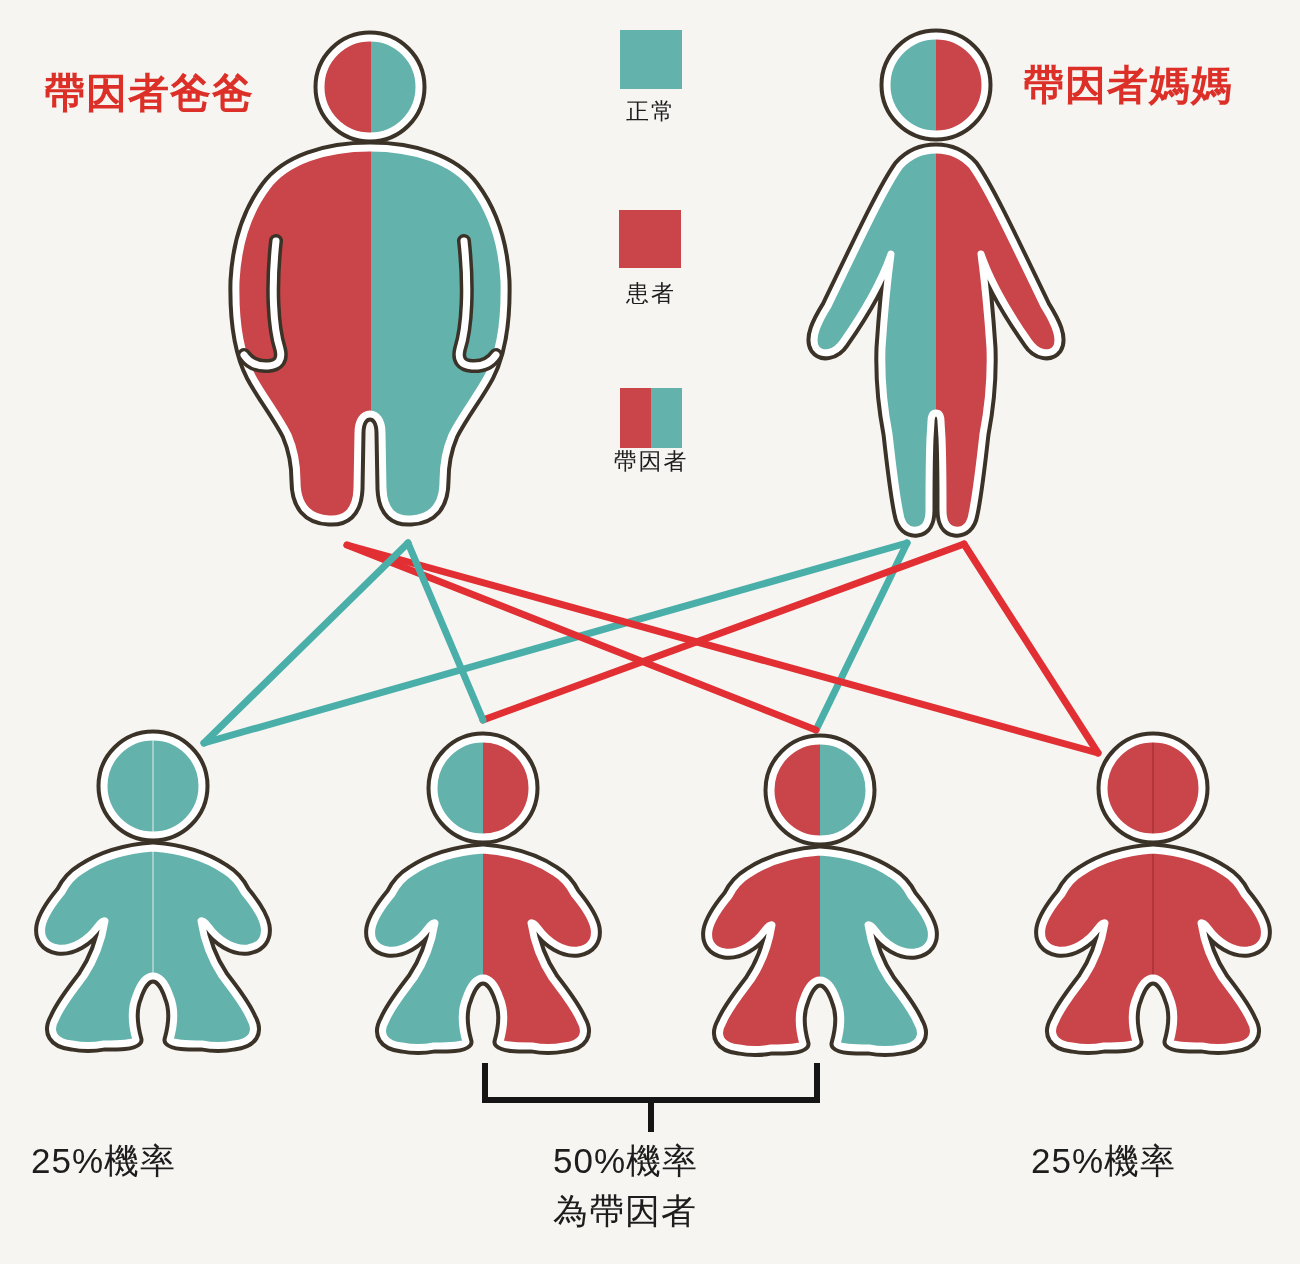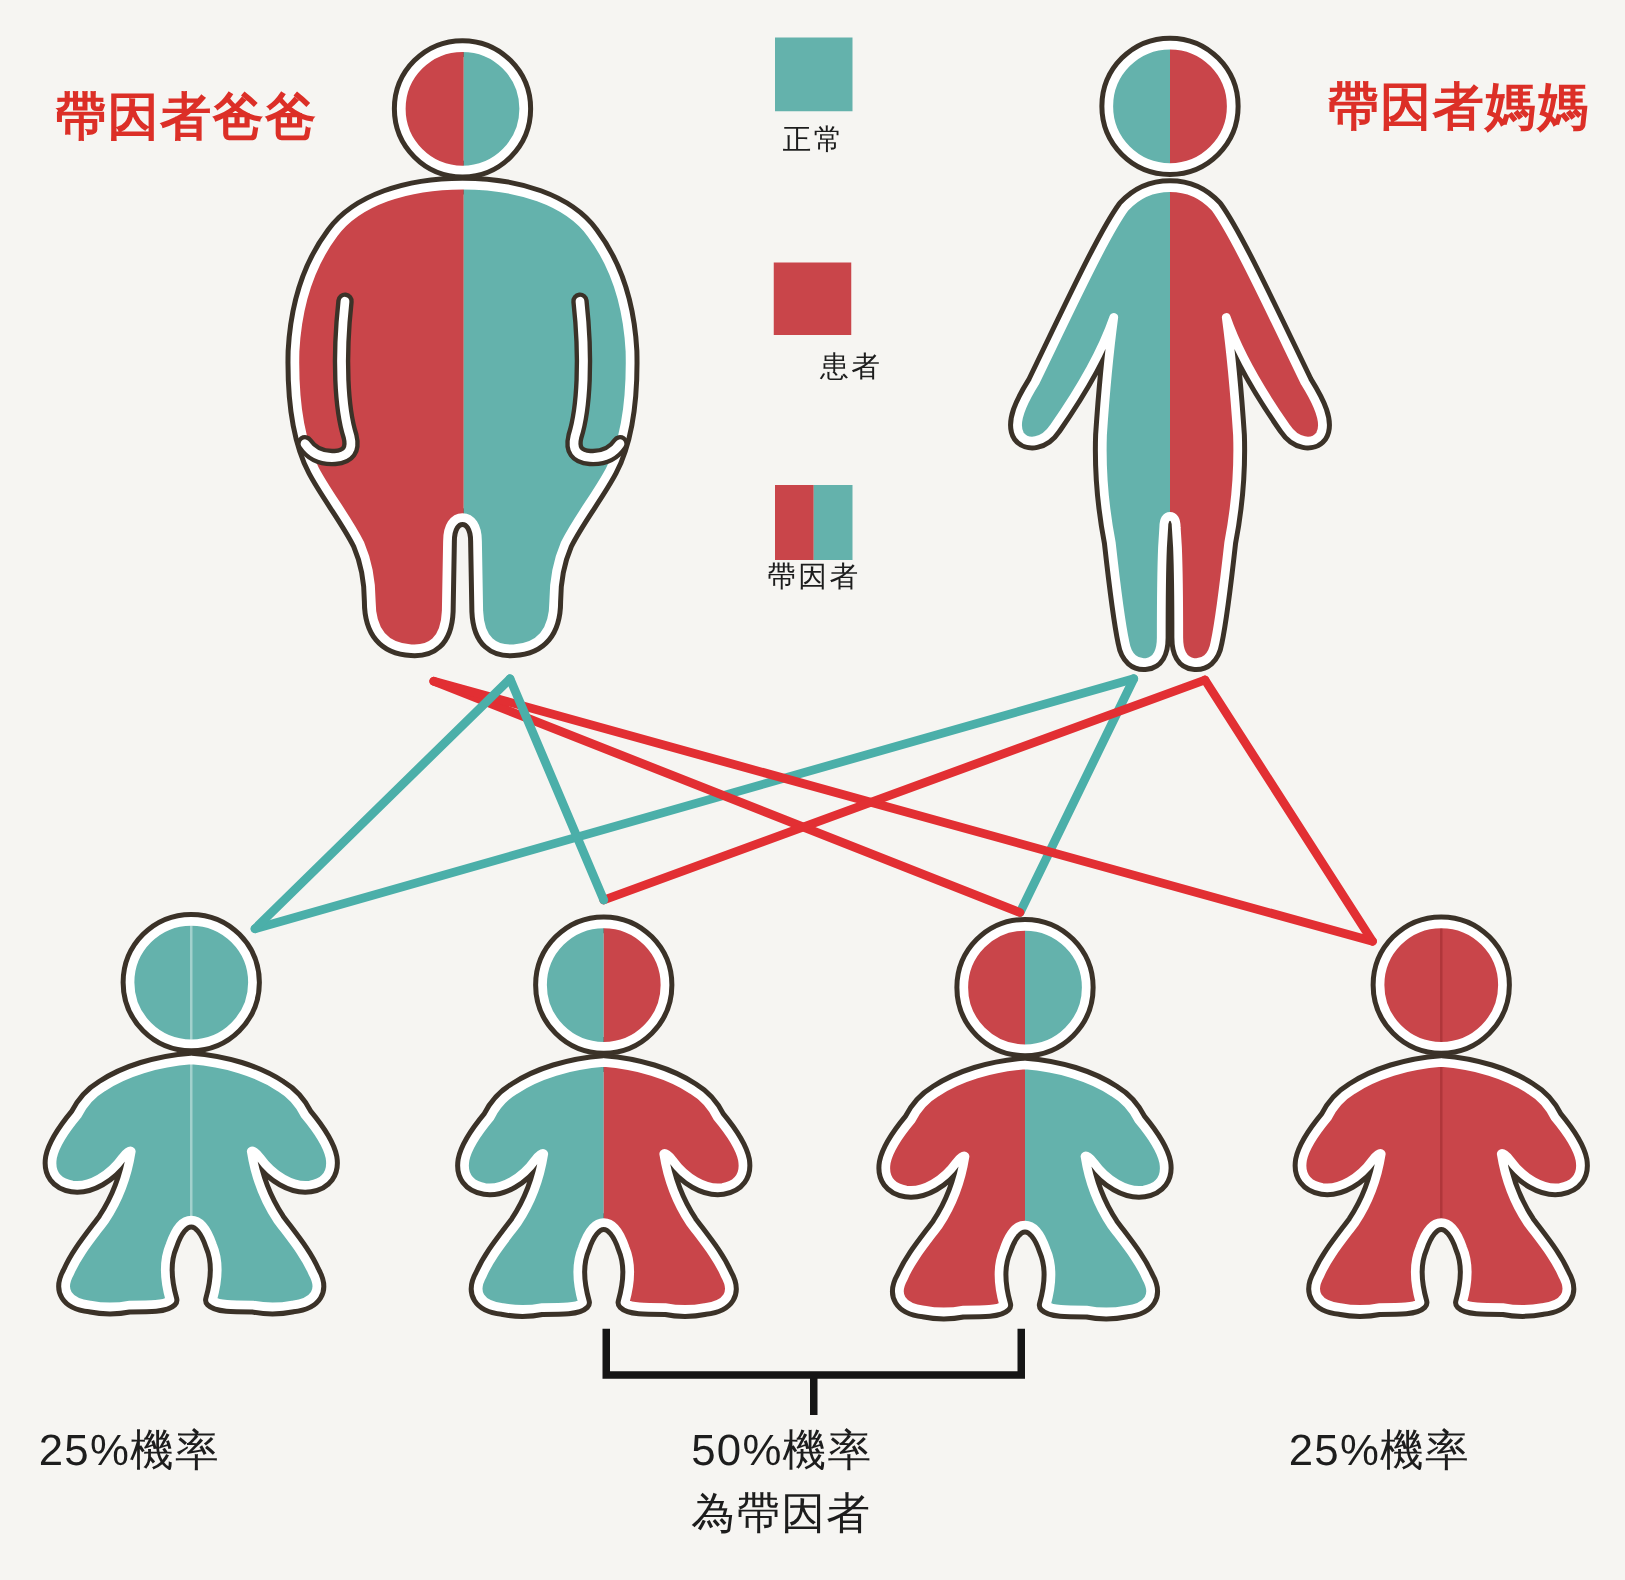--- a/index.html
+++ b/index.html
@@ -172,28 +172,28 @@
     <use href="#baby-body-path" class="stroke-white sw7"></use>
     <use href="#baby-head-circle" class="stroke-dark sw15"></use>
     <g clip-path="url(#clip-baby-head)">
       <rect x="0" y="0" width="230" height="130" class="fill-red"></rect>
       <line x1="115" y1="10" x2="115" y2="110" stroke="rgba(130,25,30,0.35)" stroke-width="2"></line>
     </g>
     <use href="#baby-head-circle" class="stroke-white sw7"></use>
   </svg>
 
   <div class="abs parent-label" style="left:29px;top:66px;width:240px">帶因者爸爸</div>
-  <div class="abs parent-label" style="left:1047px;top:58px;width:240px">帶因者媽媽</div>
+  <div class="abs parent-label" style="left:1008px;top:58px;width:240px">帶因者媽媽</div>
 
   <div>
     <div class="legend-swatch fill" style="left:620px;top:30px;width:62px;height:59px;background:var(--teal);position:absolute"></div>
     <div class="legend-label" style="left:571px;top:96px;width:160px">正常</div>
 
     <div class="legend-swatch" style="left:619px;top:210px;width:62px;height:58px;background:var(--red);position:absolute"></div>
-    <div class="legend-label" style="left:601px;top:278px;width:160px">患者</div>
+    <div class="legend-label" style="left:571px;top:278px;width:160px">患者</div>
 
     <div class="legend-swatch" style="left:620px;top:388px;width:62px;height:60px;position:absolute;display:flex">
       <div style="width:50%;height:100%;background:var(--red)"></div>
       <div style="width:50%;height:100%;background:var(--teal)"></div>
     </div>
     <div class="legend-label" style="left:551px;top:446px;width:200px">帶因者</div>
   </div>
 
   <svg class="abs" style="left:0;top:0" width="1300" height="1264" viewBox="0 0 1300 1264">
     <path d="M485,1063 L485,1100 L817,1100 L817,1063 M651,1100 L651,1132" fill="none" stroke="var(--bracket)" stroke-width="6"></path>

